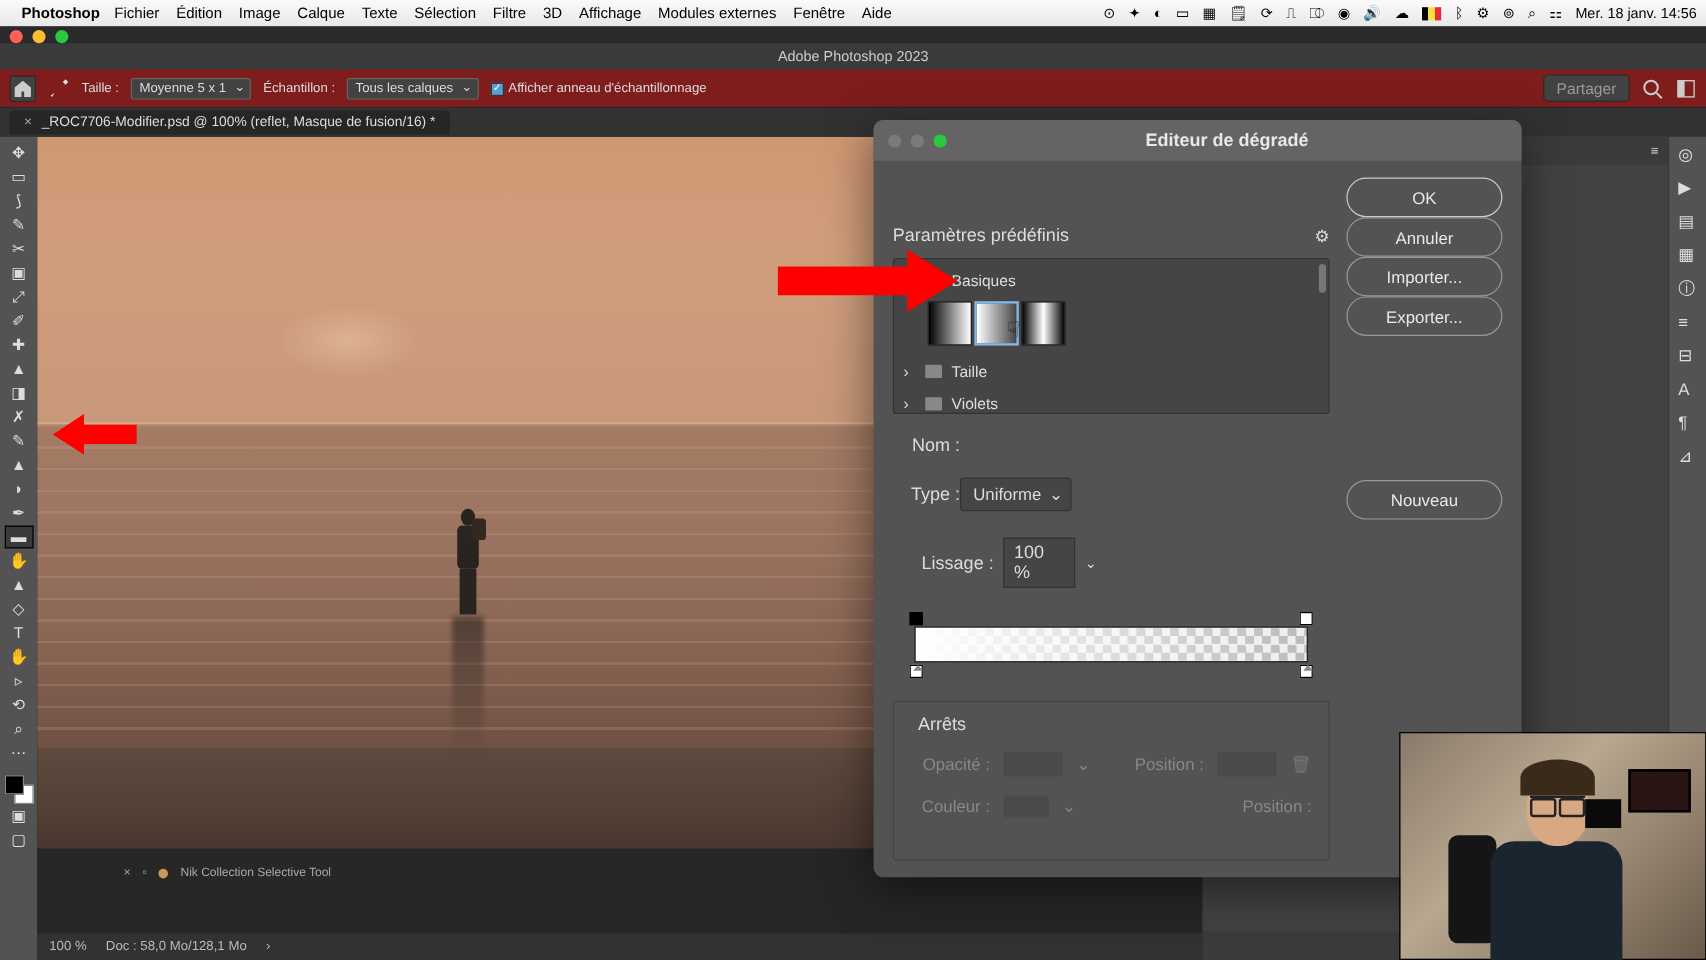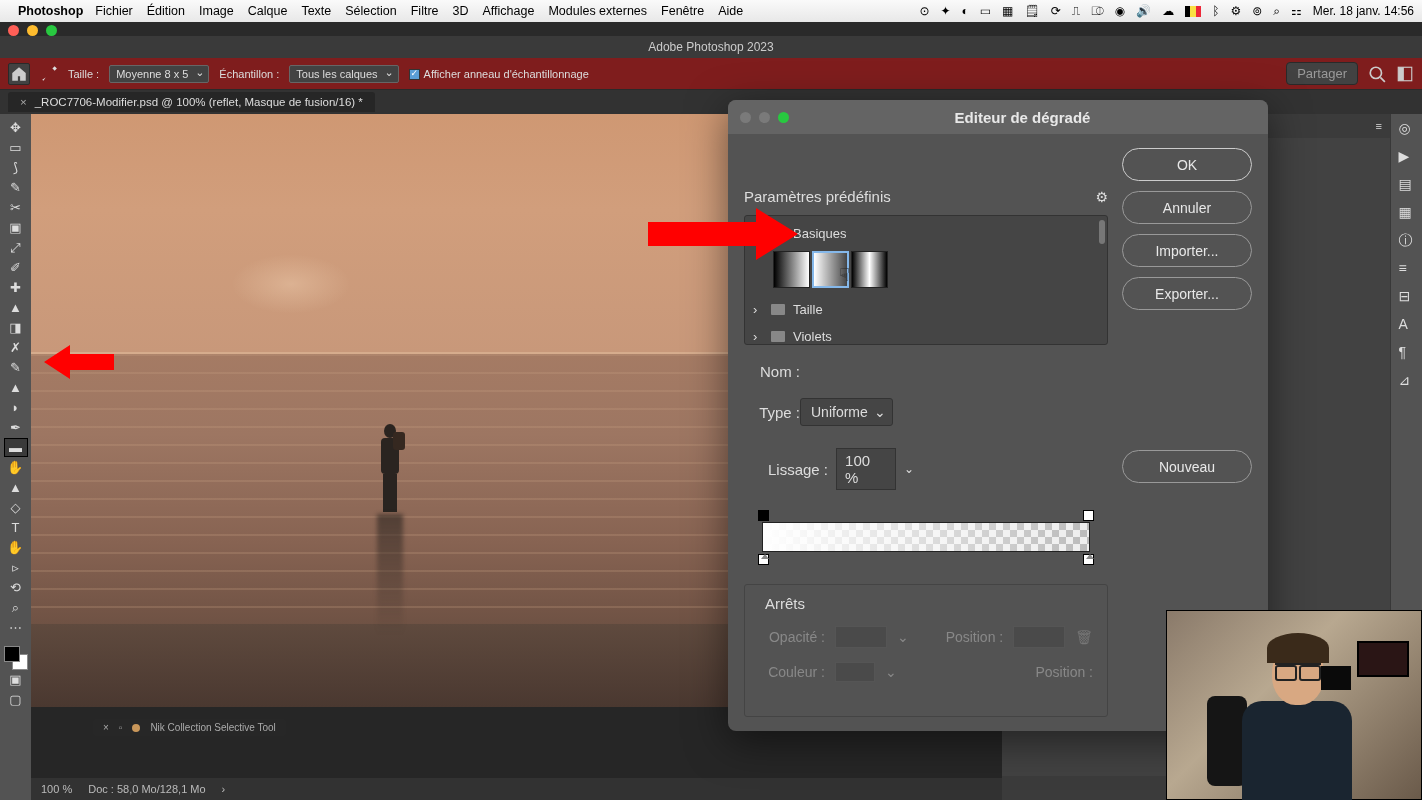--- a/index.html
+++ b/index.html
@@ -64,21 +64,21 @@
 
 
 .dialog { position:absolute; left:728px; top:100px; width:540px; background:#535353; border-radius:8px; box-shadow:0 10px 40px rgba(0,0,0,0.5); color:#ddd; }
 .dlg-titlebar { height:34px; background:#646464; border-radius:8px 8px 0 0; display:flex; align-items:center; padding:0 12px;}
 .dlg-titlebar .dots{display:flex;gap:8px;}
 .dlg-titlebar .dot.g2{background:#28c840}
 .dlg-titlebar .dot.gray{background:#7a7a7a}
 .dlg-titlebar .ttl{flex:1;text-align:center;font-size:15px;font-weight:600;color:#e8e8e8;}
 .dlg-body { padding:14px 16px; display:flex; gap:14px; }
 .dlg-left { flex:1;margin-top:40px; }
-.dlg-right { width:130px; display:flex; flex-direction:column; gap:10px; }
+.dlg-right { width:130px; display:flex; flex-direction:column; }
 .dlg-btn { height:33px; border:1px solid #999; border-radius:20px; background:transparent; color:#e8e8e8; font-size:14px; display:flex;align-items:center;justify-content:center; }
 .dlg-btn.primary{border:1.5px solid #ccc;}
 .presets-hdr { display:flex; align-items:center; font-size:15px; margin-bottom:10px; }
 .presets-hdr .gear{margin-left:auto;font-size:14px;}
 .presets-box { background:#454545; border:1px solid #333; border-radius:3px; padding:4px; max-height:130px; overflow:hidden; font-size:13px; position:relative;}
 .preset-folder { padding:6px 4px; display:flex; align-items:center; gap:8px; }
 .preset-folder .arw{width:10px;display:inline-block;}
 .preset-folder .fld{width:14px;height:11px;background:#888;border-radius:1px;}
 .swatches { display:flex; gap:2px; padding:4px 0 8px 24px;}
 .swatches .sw { width:37px; height:37px; border:1px solid #222;}
@@ -204,21 +204,21 @@
 <div class="opts-bar">
   <div class="home-btn">
     <svg class="ic" viewBox="0 0 16 16">
         <path fill="#ccc" d="M8 2l6 5v7H9v-4H7v4H2V7z"></path>
       </svg>
   </div>
   <svg class="ic" viewBox="0 0 16 16">
       <path fill="#ddd" d="M13 1l2 2-2 2-1-1-7 7-2 3-1-1 3-2 7-7-1-1z"></path>
     </svg>
   <span>Taille :</span>
-  <div class="sel">Moyenne 8 x 5</div>
+  <div class="sel">Moyenne 5 x 1</div>
   <span>Échantillon :</span>
   <div class="sel" style="min-width:100px">Tous les calques</div>
   <span style="display:flex;align-items:flex-end">
     <span class="check"></span>
     <span>Afficher anneau d'échantillonnage</span>
   </span>
   <div class="share-btn">Partager</div>
   <svg class="ic" viewBox="0 0 16 16">
       <circle cx="7" cy="7" r="5" fill="none" stroke="#ccc" stroke-width="1.5"></circle>
       <path stroke="#ccc" stroke-width="1.5" d="M11 11l4 4"></path>

